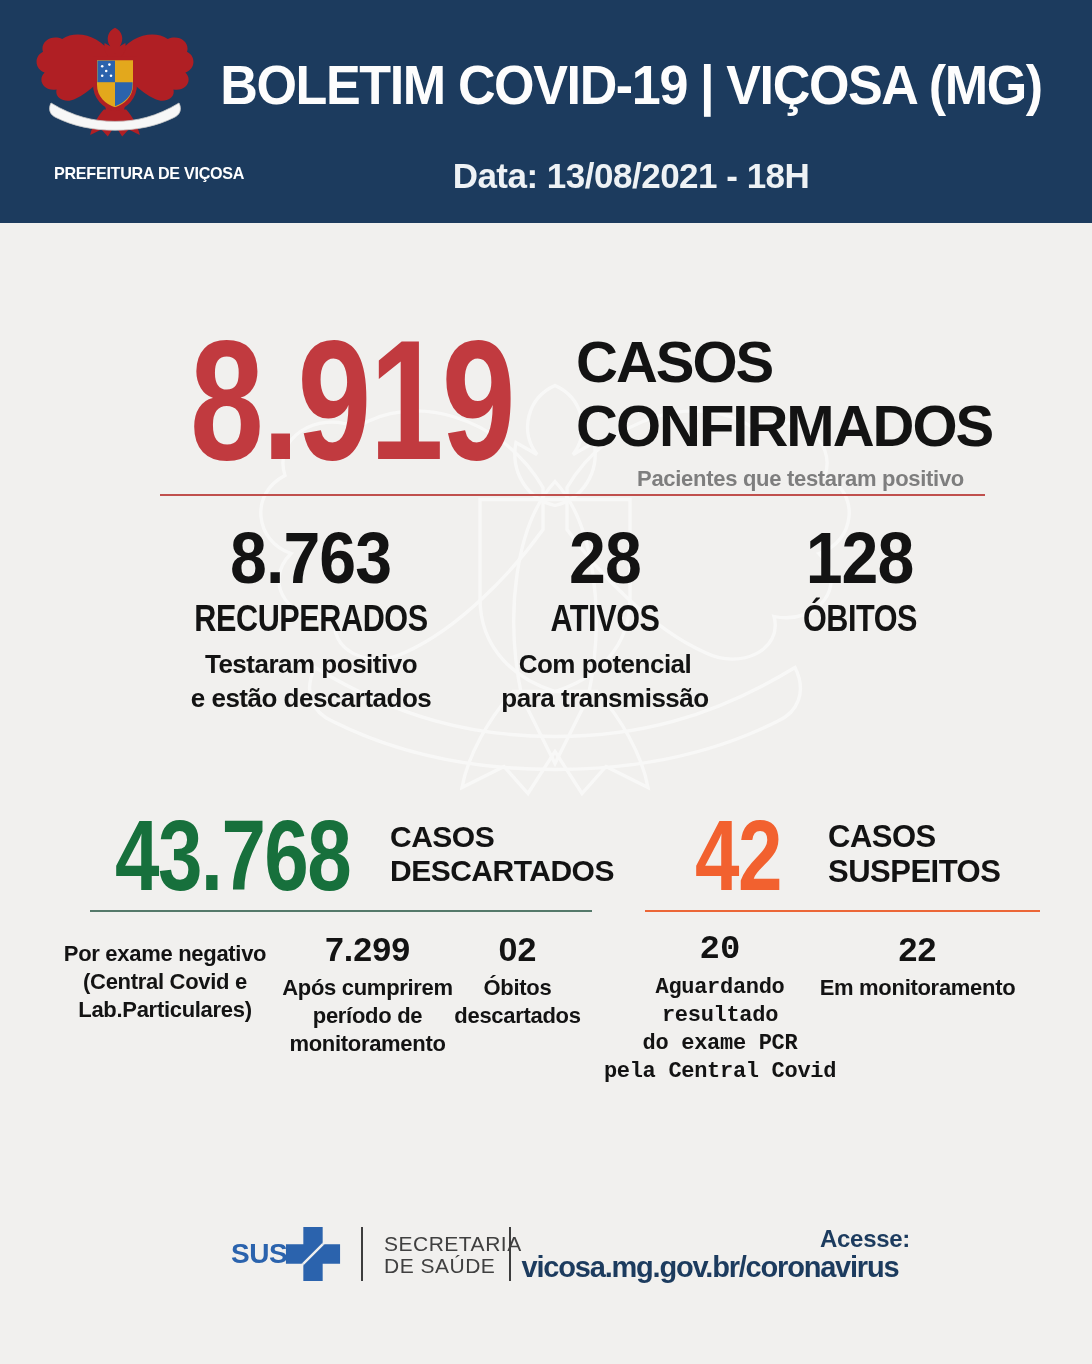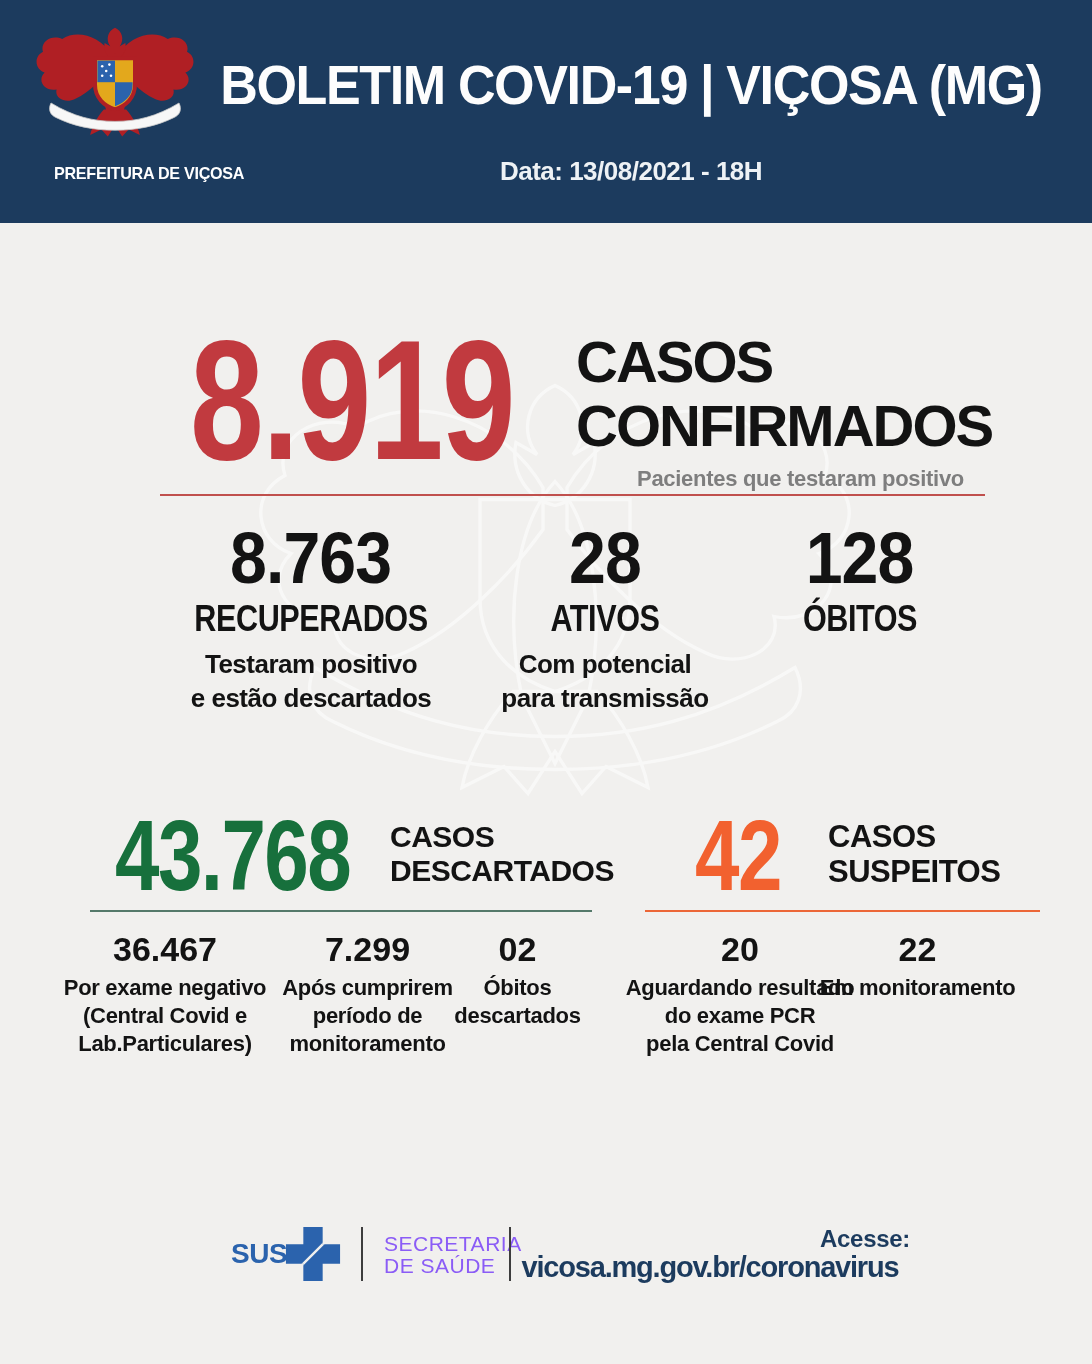--- a/index.html
+++ b/index.html
@@ -17,21 +17,21 @@
     color:#fff;font-weight:700;font-size:17px;letter-spacing:-0.3px;
     transform:scaleX(0.95);transform-origin:center top;white-space:nowrap;
   }
   .title{
     position:absolute;left:185px;right:15px;top:52px;text-align:center;
     color:#fdfdfd;font-weight:700;font-size:56px;letter-spacing:-1.5px;
     transform:scaleX(0.93);transform-origin:center top;white-space:nowrap;
   }
   .date-line{
     position:absolute;left:185px;right:15px;top:156px;text-align:center;
-    color:#eef2f5;font-weight:700;font-size:26px;letter-spacing:-0.5px;white-space:nowrap;
+    color:#eef2f5;font-weight:700;font-size:35px;letter-spacing:-0.5px;white-space:nowrap;
   }
   
   .watermark{position:absolute;left:255px;top:305px;width:600px;height:560px;opacity:0.55;}
   
   .num{font-weight:700;line-height:1;white-space:nowrap;}
   .confirmed-value{
     position:absolute;left:190px;top:315px;font-size:170px;color:#c13a3f;
     transform:scaleX(0.78);transform-origin:left top;letter-spacing:-2px;
   }
   .confirmed-label{
@@ -68,33 +68,33 @@
     transform:scaleX(0.80);transform-origin:left top;letter-spacing:-2px;
   }
   .susp-label{
     position:absolute;left:828px;top:820px;color:#131313;font-weight:700;
     font-size:31px;line-height:1.12;letter-spacing:-0.5px;white-space:pre-line;
   }
   .sub-col{position:absolute;top:932px;text-align:center;color:#131313;}
   .sub-col.d1{left:50px;width:230px;}
   .sub-col.d2{left:255px;width:185px;margin-left:20px;}
   .sub-col.d3{left:430px;width:175px;}
-  .sub-col.s1{left:620px;width:240px;}
+  .sub-col.s1{left:600px;width:240px;font-family:Liberation Mono, monospace;}
   .sub-col.s2{left:815px;width:205px;}
   .sub-value{font-size:34px;font-weight:700;line-height:1;}
   .sub-desc{font-size:22px;font-weight:700;line-height:1.28;margin-top:8px;white-space:pre-line;letter-spacing:-0.3px;}
   
   .sus-word{position:absolute;left:231px;top:1238px;font-size:28px;font-weight:700;color:#2b63ad;letter-spacing:-0.5px;}
   .sus-cross{position:absolute;left:284px;top:1225px;width:58px;height:58px;}
   .fdiv{position:absolute;top:1227px;width:2px;height:54px;background:#3d3d3d;}
   .fdiv.f1{left:361px;}
   .fdiv.f2{left:509px;}
   .secretaria{
     position:absolute;left:384px;top:1233px;font-size:21px;line-height:1.06;
-    color:#8b5cf6;font-weight:400;letter-spacing:0.5px;white-space:pre-line;
+    color:#404040;font-weight:400;letter-spacing:0.5px;white-space:pre-line;
   }
   .access{position:absolute;left:510px;width:400px;top:1227px;text-align:center;color:#1c3b5e;font-weight:700;}
   .access-label{font-size:24px;line-height:1;letter-spacing:-0.3px;text-align:right;}
   .access-url{font-size:29px;line-height:1.15;letter-spacing:-1.2px;white-space:nowrap;}
 </style>
 </head>
 <body>
 
 <div class="page">
 
@@ -163,21 +163,20 @@
     </div>
   </section>
 
   <section>
     <div class="num disc-value">43.768</div>
     <div class="disc-label">CASOS
 DESCARTADOS</div>
     <div class="rule rule-green"></div>
 
     <div class="sub-col d1">
-      <div class="sub-value">36.467</div>
       <div class="sub-desc">Por exame negativo
 (Central Covid e
 Lab.Particulares)</div>
     </div>
     <div class="sub-col d2">
       <div class="sub-value">7.299</div>
       <div class="sub-desc">Após cumprirem
 período de
 monitoramento</div>
     </div>

